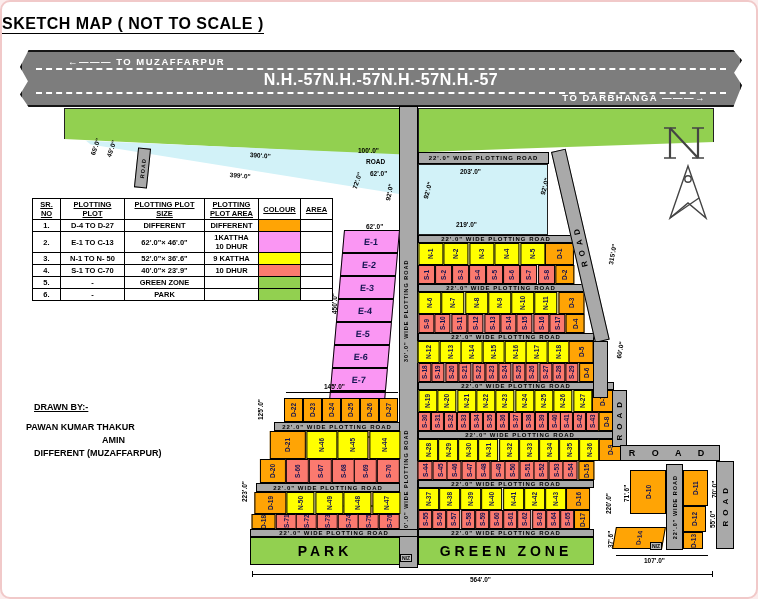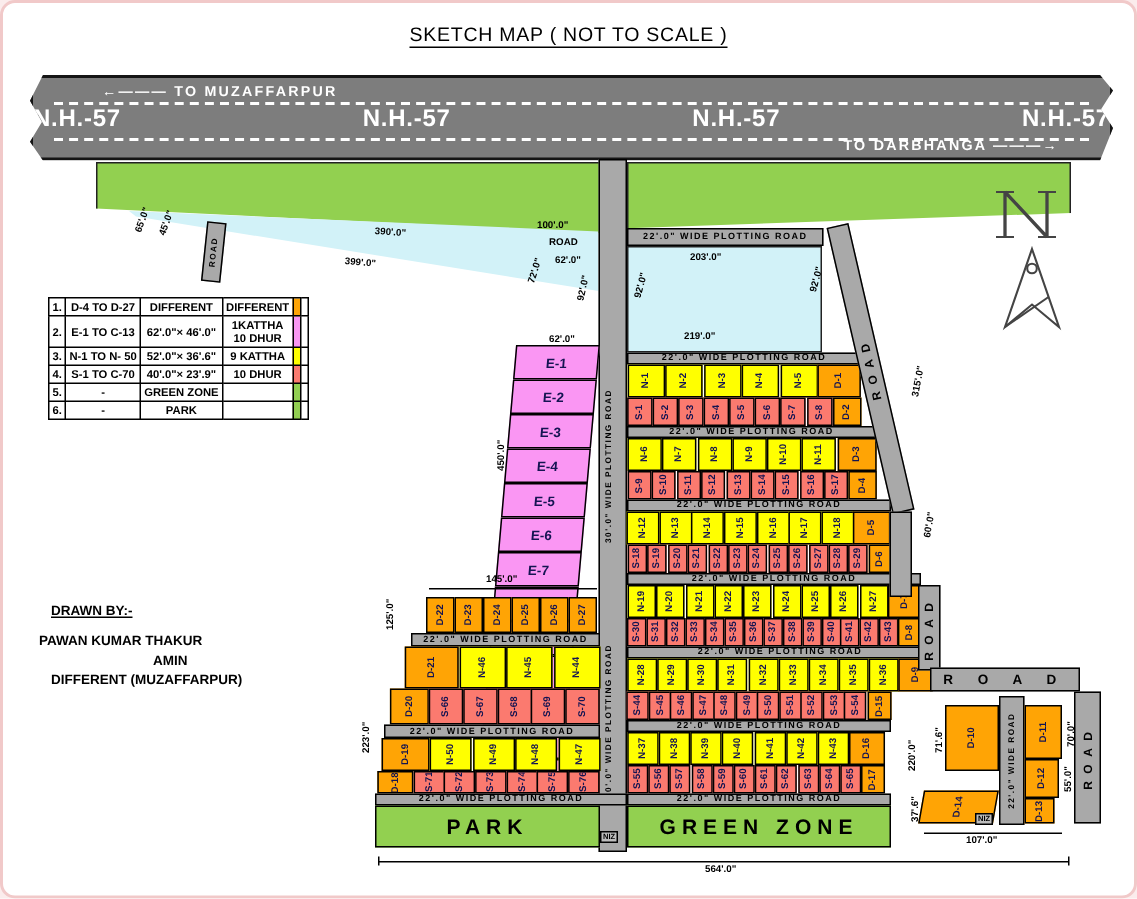--- a/index.html
+++ b/index.html
@@ -1,25 +1,25 @@
 <!DOCTYPE html>
 <html><head>
 <meta charset="utf-8">
 <style>
 *{margin:0;padding:0;box-sizing:border-box}
 body{background:#fbecec;font-family:"Liberation Sans",sans-serif}
 #canvas{position:relative;width:758px;height:599px;background:#fff;border:2px solid #f1c9c9;border-radius:10px;overflow:hidden}
 .abs{position:absolute}
-.title{position:absolute;left:0;top:13px;width:100%;text-align:center;font-size:13px;font-weight:400;color:#000}
+.title{position:absolute;left:0;top:13px;width:100%;text-align:left;font-size:16px;font-weight:700;color:#000}
 .title span{border-bottom:1.5px solid #000;padding-bottom:1px;letter-spacing:.5px}
 
 .hw{position:absolute;left:18px;top:48px;width:722px;height:57px;background:#7d7d7d;border:2px solid #151515;
 clip-path:polygon(1.2% 0,98.8% 0,100% 18%,98.9% 40%,100% 62%,98.8% 100%,1.2% 100%,0 78%,1.1% 55%,0 30%)}
 .dash{position:absolute;left:2%;width:96%;border-top:2px dashed #fff}
-.hwrow{position:absolute;left:0;top:19px;width:100%;display:flex;justify-content:space-between}
+.hwrow{position:absolute;left:0;top:19px;width:100%;display:flex;justify-content:center}
 .nh{color:#fff;font-weight:700;font-size:16px;letter-spacing:.5px}
 .hwlabel{position:absolute;color:#fff;font-weight:700;font-size:9.5px;letter-spacing:1.5px;white-space:nowrap}
 
 .gband{position:absolute;background:#92D050;border:1px solid #222}
 .cyan{position:absolute;background:#d2f2f8;border:1px solid #222}
 .zone{position:absolute;background:#92D050;border:1.5px solid #000;display:flex;align-items:center;justify-content:center;font-size:14px;font-weight:700;letter-spacing:4px;color:#000}
 
 .vroad{position:absolute;background:#a9a9a9;border:1.5px solid #000;display:flex;align-items:center;justify-content:center;overflow:hidden}
 .roadbar{position:absolute;background:#a9a9a9;border:1px solid #000;display:flex;align-items:center;justify-content:center;overflow:hidden}
 .rlabel{font-size:6px;font-weight:700;color:#000;letter-spacing:1px;white-space:nowrap}
@@ -94,20 +94,32 @@
   <div class="dim" style="left:364px;top:222px">62'.0"</div>
   <div class="dim rot" style="left:350px;top:186px;transform:rotate(-72deg)">72'.0"</div>
   <div class="dim rot" style="left:383px;top:198px;transform:rotate(-78deg)">92'.0"</div>
   <div class="dim rot" style="left:248px;top:150px;transform:rotate(4deg)">390'.0"</div>
   <div class="dim rot" style="left:228px;top:170px;transform:rotate(5deg)">399'.0"</div>
   <div class="dim rot" style="left:88px;top:152px;transform:rotate(-70deg)">65'.0"</div>
   <div class="dim rot" style="left:104px;top:154px;transform:rotate(-70deg)">45'.0"</div>
 
   <table class="lt">
     <tbody>
+        <tr>
+      <th style="width:28px">SR.
+NO</th>
+      <th style="width:64px">PLOTTING
+PLOT</th>
+      <th style="width:80px">PLOTTING PLOT
+SIZE</th>
+      <th style="width:54px">PLOTTING
+PLOT AREA</th>
+      <th style="width:42px">COLOUR</th>
+      <th style="width:32px">AREA</th>
+    </tr>
     <tr>
           <td>1.</td>
           <td>D-4 TO D-27</td>
           <td>DIFFERENT</td>
           <td>DIFFERENT</td>
           <td style="background: rgb(255, 164, 5);"></td>
           <td></td>
         </tr>
     <tr>
           <td>2.</td>

